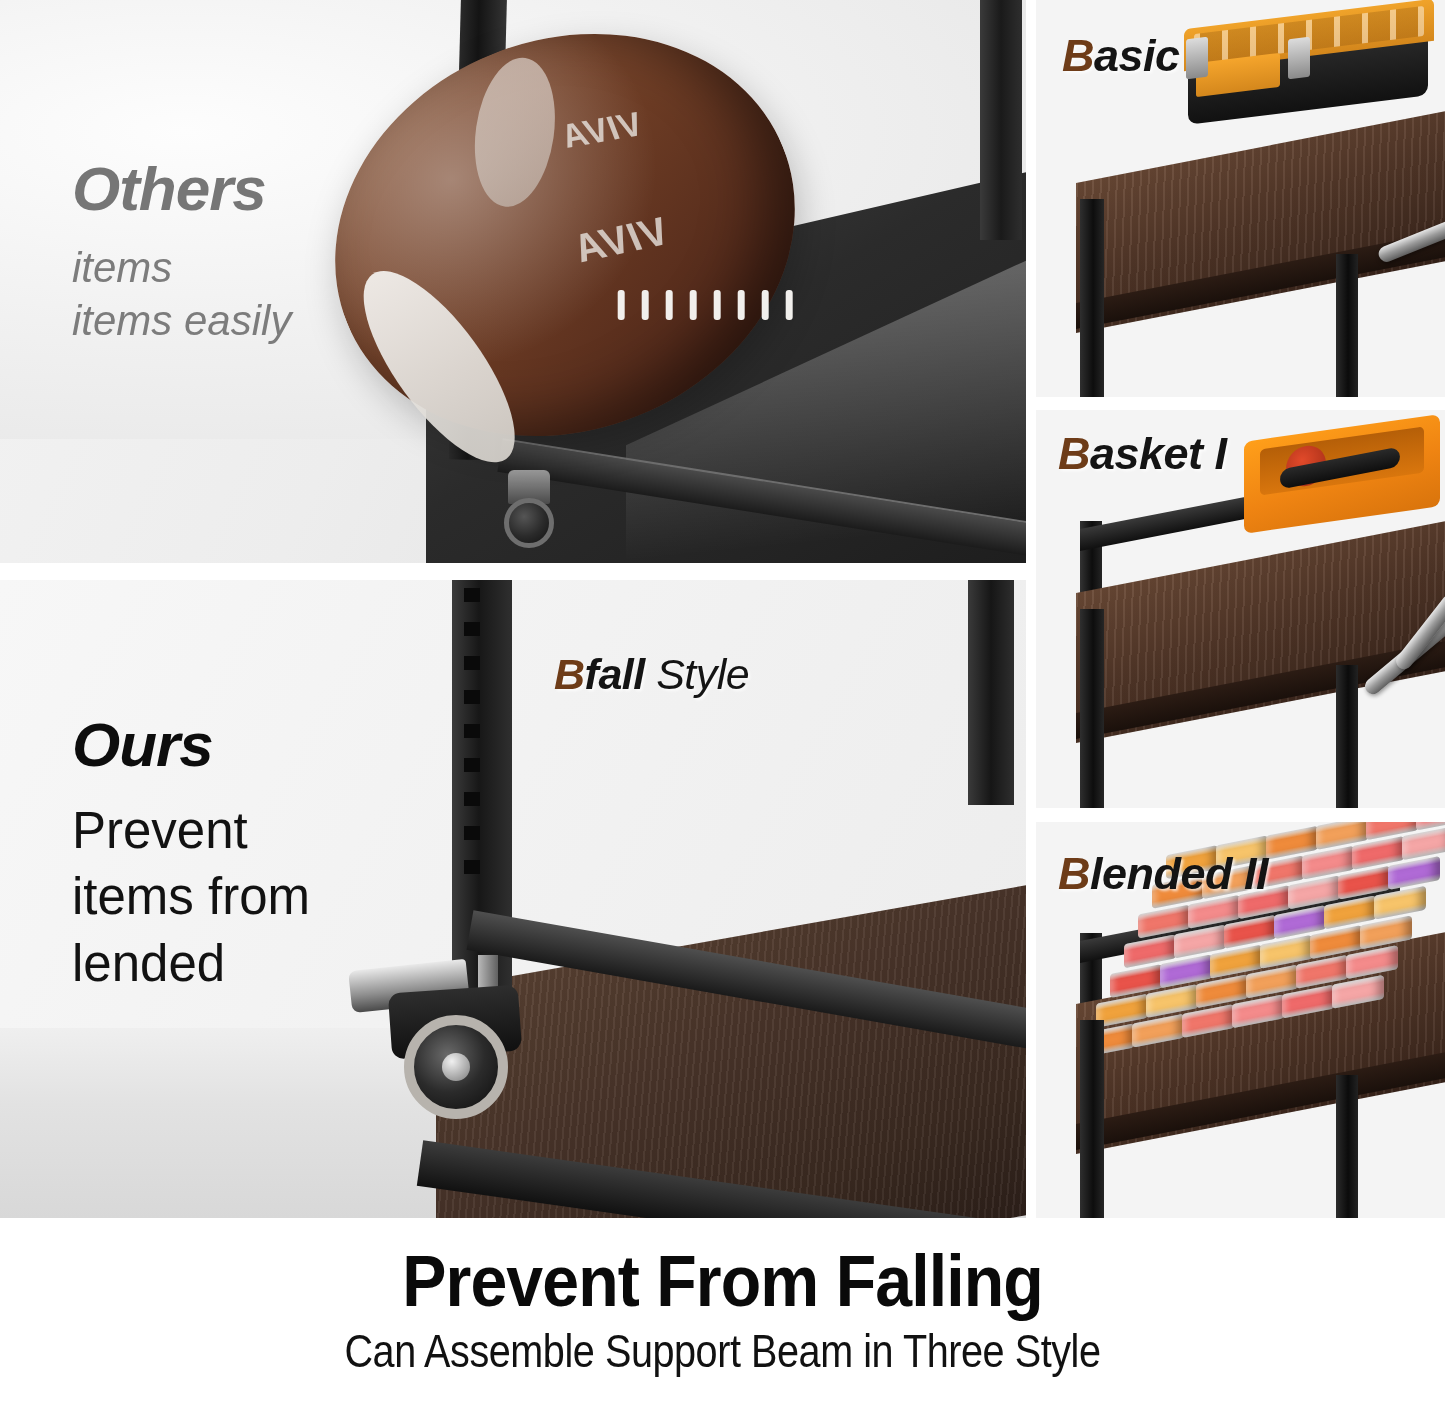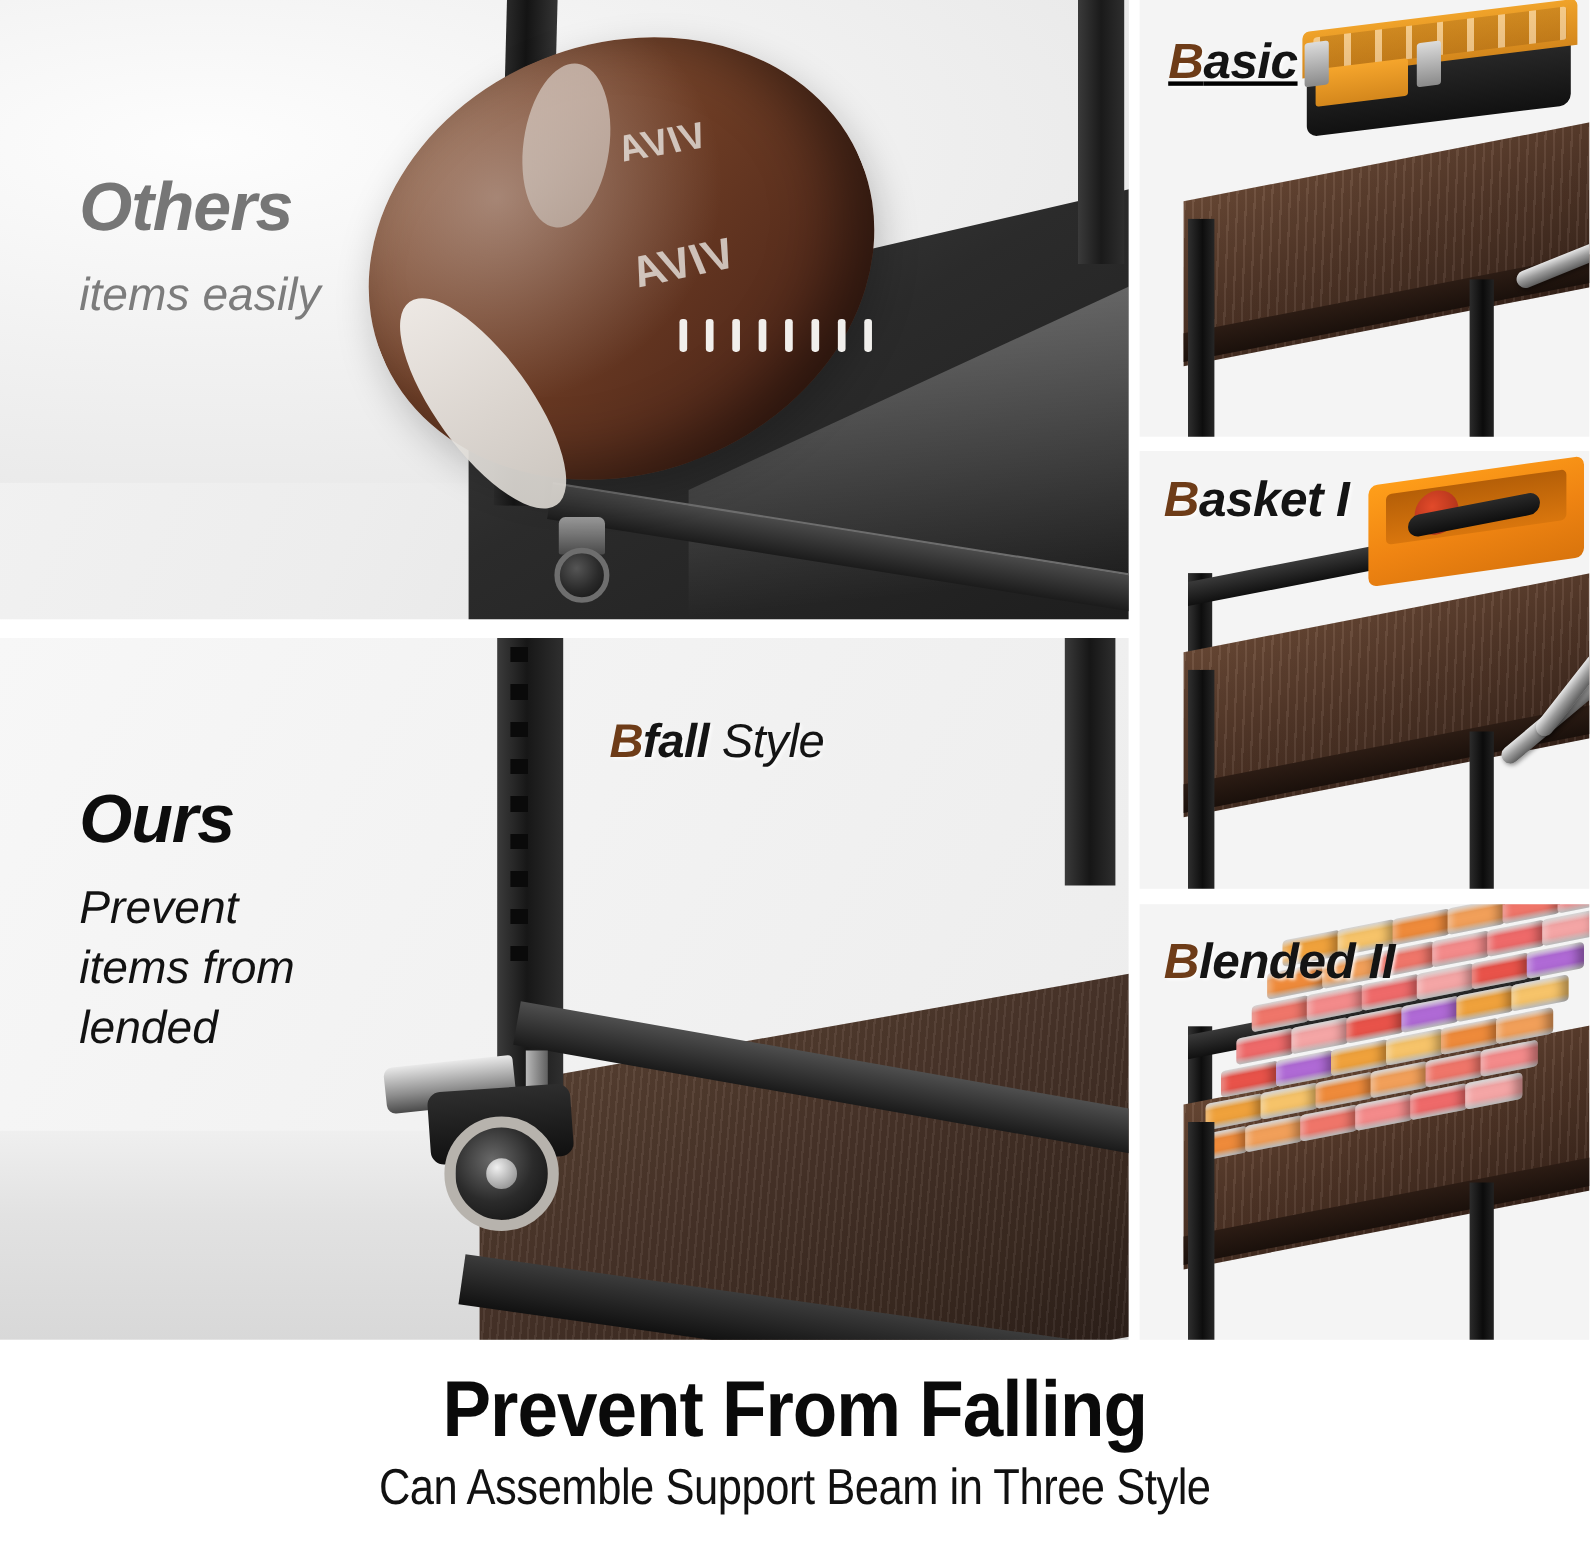--- a/index.html
+++ b/index.html
@@ -328,21 +328,21 @@
     z-index: 20;
   }
   .label .cap { color: #6e3c18; }
   .label .rest { color: #141414; }
   .label .style-word {
     color: #141414;
     font-weight: 500;
     font-style: italic;
   }
 
-  #label-basic    { left: 1062px; top: 30px;  font-size: 45px; text-decoration: underline; }
+  #label-basic    { left: 1062px; top: 30px;  font-size: 45px; }
   #label-blended1 { left: 1058px; top: 428px; font-size: 45px; }
   #label-blended2 { left: 1058px; top: 848px; font-size: 45px; }
   #label-basket   { left: 554px;  top: 650px; font-size: 43px; }
 
   
   .headline-block { position: absolute; z-index: 20; }
 
   #others-block { left: 72px; top: 158px; }
   #others-block .big {
     font-size: 62px; font-weight: 800; font-style: italic;
@@ -354,21 +354,21 @@
     color: #7c7c7c; line-height: 1.25;
   }
 
   #ours-block { left: 72px; top: 714px; }
   #ours-block .big {
     font-size: 62px; font-weight: 800; font-style: italic;
     color: #0d0d0d; letter-spacing: -1px; line-height: 1;
   }
   #ours-block .sub {
     margin-top: 22px;
-    font-size: 42px; font-style: italic; font-weight: 400;
+    font-size: 51px; font-weight: 400;
     color: #121212; line-height: 1.3;
   }
 
   
   #caption {
     position: absolute; left: 0; top: 1245px; width: 1445px;
     text-align: center;
   }
   #caption .title {
     font-size: 72px;
@@ -421,20 +421,21 @@
           <i style="left:168px"></i>
       </div>
       <span class="brand b1">VIVA</span>
       <span class="brand b2">VIVA</span>
     </div>
   </div>
 
   <div class="headline-block" id="others-block">
     <div class="big">Others</div>
     <div class="sub">
+      <div>items</div>
       <div>items easily</div>
     </div>
   </div>
 
   <div class="panel" id="panel-ours">
     <div class="floorline"></div>
     <div class="woodtop">
       <div class="woodgrain"></div>
     </div>
     <div class="post">

